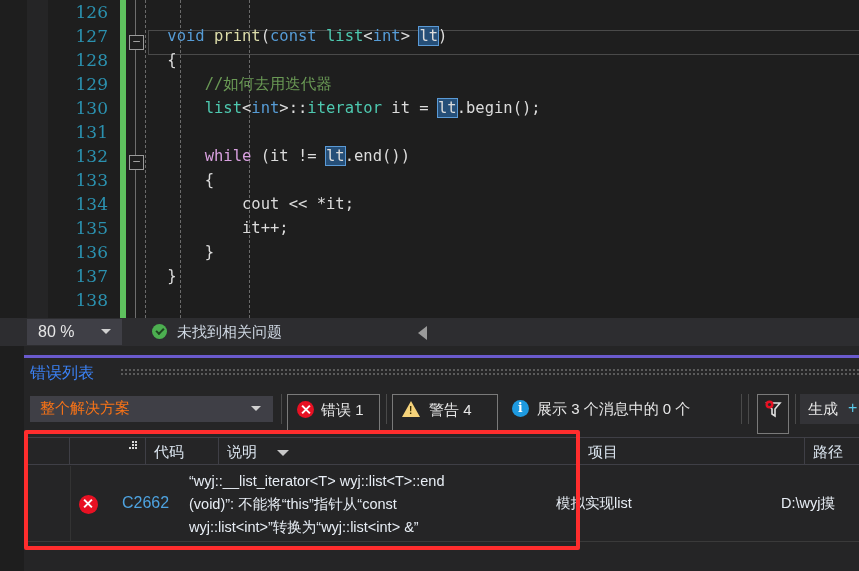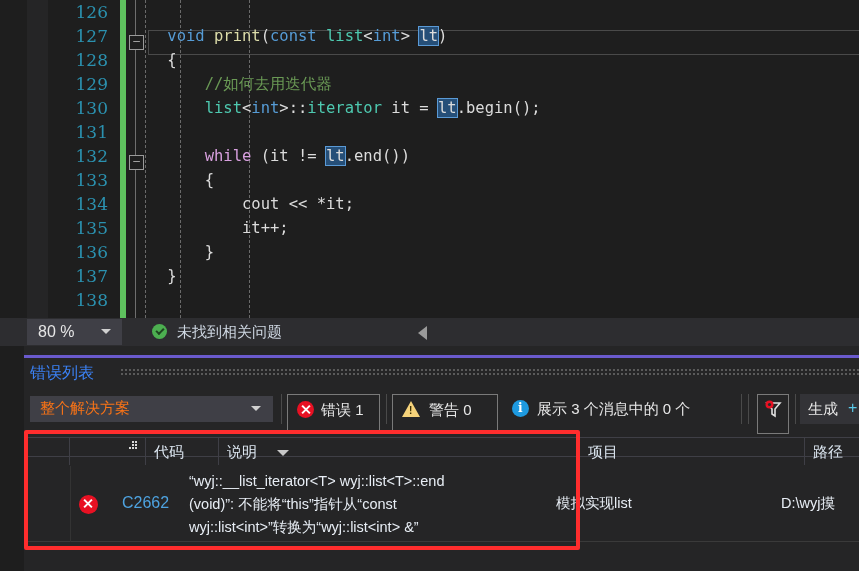--- a/index.html
+++ b/index.html
@@ -85,21 +85,21 @@
            border-right:9px solid transparent;border-bottom:16px solid #f5d27a;}
   .ic-warn-i{position:absolute;color:#3a2e00;font-size:10px;font-weight:bold;}
 
   .ic-info{position:absolute;width:17px;height:17px;border-radius:50%;background:#1e9ae0;}
   .ic-info-i{position:absolute;color:#fff;font-size:12px;font-weight:bold;font-family:"DejaVu Serif",serif;}
 
   .ic-filter{position:absolute;}
   .ic-build{position:absolute;color:#5ac8e8;font-size:16px;}
 
   
-  .thead{position:absolute;left:24px;top:437px;width:835px;height:20px;background:#252526;
+  .thead{position:absolute;left:24px;top:437px;width:835px;height:28px;background:#252526;
          border-top:1px solid #3f3f46;border-bottom:1px solid #3f3f46;box-sizing:border-box;}
   .th{position:absolute;top:0;height:27px;line-height:27px;color:#dce6f0;font-size:15px;
       border-right:1px solid #3f3f46;box-sizing:border-box;padding-left:8px;}
   .th-sortcaret{position:absolute;top:12px;width:0;height:0;
       border-left:6px solid transparent;border-right:6px solid transparent;border-top:6px solid #c8c8c8;}
 
   .row{position:absolute;left:24px;top:466px;width:835px;height:76px;background:#252526;
        border-bottom:1px solid #3a3a3a;box-sizing:border-box;}
   .cell{position:absolute;color:#e8eef5;font-size:14.5px;}
   .errcode{color:#4ea3e0;font-size:16px;}
@@ -200,21 +200,21 @@
   <div class="tb-btn" style="left:287px;width:93px;">
     <span class="ic-err" style="left:9px;top:6px;"></span>
     <span class="tb-lbl" style="left:33px;top:6px;">错误 1</span>
   </div>
 
   <div class="tbsep" style="left:386px;"></div>
 
   <div class="tb-btn" style="left:392px;width:106px;">
     <span class="ic-warn" style="left:9px;top:6px;"></span>
     <span class="ic-warn-i" style="left:16px;top:10px;">!</span>
-    <span class="tb-lbl" style="left:36px;top:6px;">警告 0</span>
+    <span class="tb-lbl" style="left:36px;top:6px;">警告 4</span>
   </div>
 
   <div class="tb-flat" style="left:504px;width:232px;">
     <span class="ic-info" style="left:8px;top:6px;"></span>
     <span class="ic-info-i" style="left:14px;top:7px;">i</span>
     <span class="tb-lbl" style="left:33px;top:6px;">展示 3 个消息中的 0 个</span>
   </div>
 
   <div class="tbsep" style="left:741px;"></div>
   <div class="tbsep" style="left:748px;"></div>

